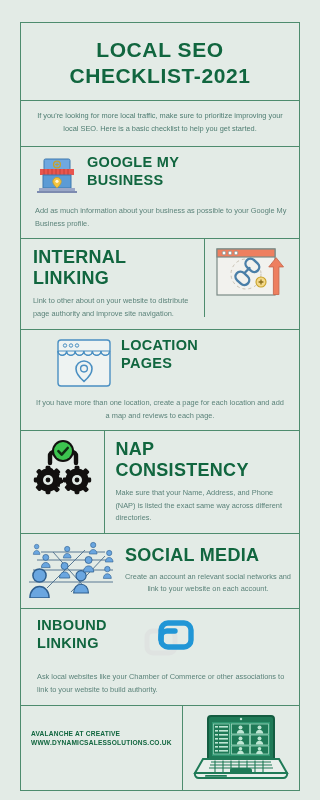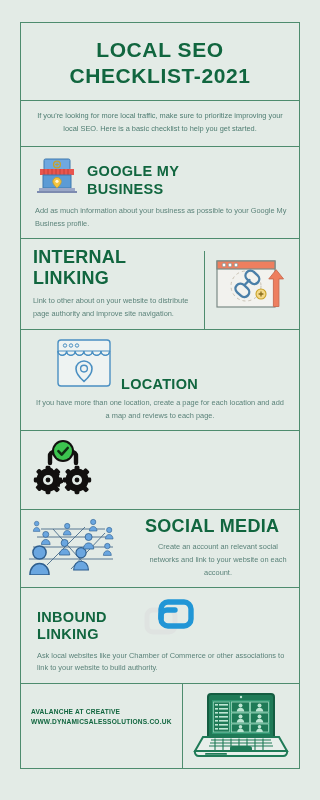--- a/index.html
+++ b/index.html
@@ -39,24 +39,24 @@
     padding: 9px 12px 10px 12px;
     text-align: center;
   }
   .intro-text {
     color: #4f7d72;
     font-size: 7.4px;
     line-height: 1.75;
   }
   
   .row { border-top: 1.5px solid #4e8c6e; display: block; width: 100%; }
-  .row-split { display: flex; align-items: flex-end; }
+  .row-split { display: flex; align-items: flex-start; }
   .cell { padding: 6px 8px; }
   .cell-divider { border-left: 1.5px solid #4e8c6e; }
-  .head-flex { display: flex; align-items: flex-end; gap: 8px; }
+  .head-flex { display: flex; align-items: flex-start; gap: 8px; }
   .sec-title {
     color: #11663f;
     font-weight: 800;
     text-transform: uppercase;
     line-height: 1.2;
     letter-spacing: 0.3px;
   }
   .t-md { font-size: 14.5px; }
   .t-lg { font-size: 18px; }
   .body-text {
@@ -161,20 +161,21 @@
             <g fill="none" stroke="#4a8fc2" stroke-width="1.2">
               <path d="M3 14a4.3 4.3 0 0 0 8.6 0 4.3 4.3 0 0 0 8.6 0 4.3 4.3 0 0 0 8.6 0 4.3 4.3 0 0 0 8.6 0 4.3 4.3 0 0 0 8.6 0 4.3 4.3 0 0 0 8.6 0" transform="translate(0,0)"></path>
               <path d="M3 14c0 2.4 1.9 4.3 4.3 4.3S11.6 16.4 11.6 14M11.6 14c0 2.4 1.9 4.3 4.3 4.3S20.2 16.4 20.2 14M20.2 14c0 2.4 1.9 4.3 4.3 4.3S28.8 16.4 28.8 14M28.8 14c0 2.4 1.9 4.3 4.3 4.3S37.4 16.4 37.4 14M37.4 14c0 2.4 1.9 4.3 4.3 4.3S46 16.4 46 14M46 14c0 2.4 1.9 4.3 4.3 4.3S54.6 16.4 54.6 14"></path>
             </g>
             <path d="M29 24c-4.4 0-8 3.5-8 7.8 0 5.8 8 12.6 8 12.6s8-6.8 8-12.6c0-4.3-3.6-7.8-8-7.8z" fill="none" stroke="#4a8fc2" stroke-width="1.6"></path>
             <circle cx="29" cy="31.6" r="3.4" fill="none" stroke="#4a8fc2" stroke-width="1.4"></circle>
           </svg>
         </span>
         <span>
           <div class="sec-title t-md">LOCATION</div>
+          <div class="sec-title t-md">PAGES</div>
         </span>
       </div>
       <div class="pad-desc center" style="padding:2px 14px 7px 14px;">
         <div class="body-text">If you have more than one location, create a page for each location and add a map and reviews to each page.</div>
       </div>
     </div>
 
     <div class="row row-split">
       <div class="cell" style="flex:0 0 30%; display:flex; align-items:center; justify-content:center; padding:7px 4px;">
         <span class="ico">
@@ -212,20 +213,25 @@
                 <rect x="53" y="48" width="4.8" height="6" rx="1.4" transform="rotate(-45 55.4 51)"></rect>
                 <rect x="53" y="31.2" width="6" height="4.8" rx="1.4" transform="rotate(45 56 33.6)"></rect>
                 <rect x="35" y="47.4" width="6" height="4.8" rx="1.4" transform="rotate(45 38 49.8)"></rect>
               </g>
               <circle cx="47" cy="42" r="5" fill="#e3ebe6"></circle>
               <circle cx="47" cy="42" r="2.4" fill="#12100f"></circle>
             </g>
           </svg>
         </span>
       </div>
+      <div class="cell cell-divider" style="flex:1 1 70%; padding:8px 10px 8px 10px;">
+        <div class="sec-title t-lg">NAP</div>
+        <div class="sec-title t-lg" style="margin-bottom:5px;">CONSISTENCY</div>
+        <div class="body-text">Make sure that your Name, Address, and Phone (NAP) is listed the exact same way across different directories.</div>
+      </div>
     </div>
 
     <div class="row row-split" style="align-items:center;">
       <div class="cell" style="flex:0 0 32%; padding:6px 2px 6px 6px;">
         <span class="ico">
           <svg width="92" height="58" viewBox="0 0 92 58">
             <g stroke="#4a6c8a" stroke-width="0.9" fill="none">
               <path d="M6 30h80M2 42h84M10 20h74M14 12h64"></path>
               <path d="M20 48L58 10M60 50L26 12M44 52L78 16"></path>
             </g>
@@ -267,21 +273,21 @@
                 <path d="M0.6 20c0-4.4 2.8-7.6 6.4-7.6s6.4 3.2 6.4 7.6z"></path>
               </g>
               <g transform="translate(76,26) scale(0.62)">
                 <circle cx="7" cy="5" r="4.4"></circle>
                 <path d="M0.6 20c0-4.4 2.8-7.6 6.4-7.6s6.4 3.2 6.4 7.6z"></path>
               </g>
             </g>
           </svg>
         </span>
       </div>
-      <div class="cell" style="flex:1 1 68%; padding:6px 8px 7px 4px;margin-left:20px;">
+      <div class="cell" style="flex:1 1 68%; padding:6px 8px 7px 4px;">
         <div class="sec-title t-lg" style="margin-bottom:4px;">SOCIAL MEDIA</div>
         <div class="body-text center">Create an account an relevant social networks and link to your website on each account.</div>
       </div>
     </div>
 
     <div class="row">
       <div class="cell head-flex" style="padding:8px 10px 2px 16px; gap:36px;">
         <span>
           <div class="sec-title t-md">INBOUND</div>
           <div class="sec-title t-md">LINKING</div>

